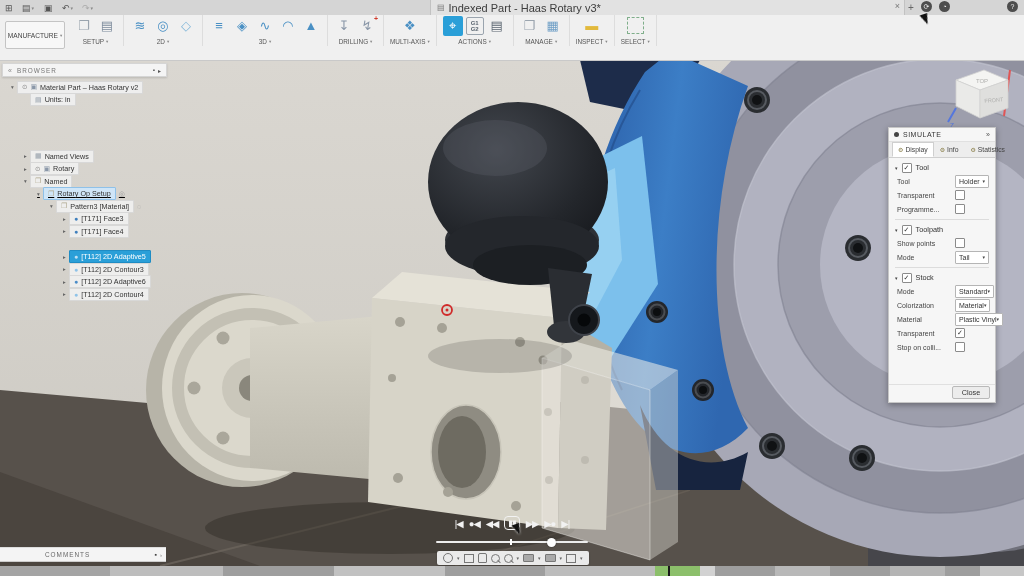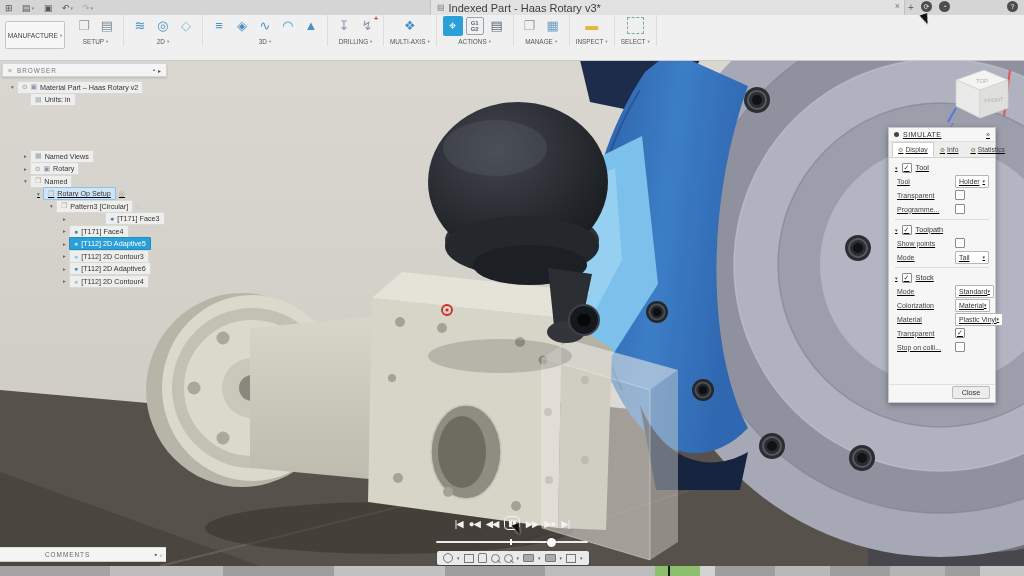--- a/index.html
+++ b/index.html
@@ -46,21 +46,21 @@
   .brow .arrow{width:9px;font-size:5.5px;color:#666;text-align:center;flex:none;}
   .chip{display:flex;align-items:center;gap:3px;background:rgba(240,240,240,.92);border:1px solid rgba(210,210,210,.8);border-radius:1px;padding:0 4px;height:11px;}
   .chip .ceye{font-size:6.5px;color:#888;}
   .chip .cic{font-size:7px;}
   .chip .clabel{font-size:7.2px;color:#333;white-space:nowrap;}
   .chip.sel-light{background:#cfe5f7;border-color:#8fc1e8;}
   .chip.sel-strong{background:#2a9fd8;border-color:#1f8cc4;}
   .chip.sel-strong .clabel{color:#fff;}
   .brow .trail{font-size:7px;color:#999;margin-left:3px;}
   
-  #sim-panel{position:absolute;left:888px;top:127px;width:108px;height:276px;background:#f6f6f6;border:1px solid #c6c6c6;box-shadow:0 2px 6px rgba(0,0,0,.35);z-index:35;box-sizing:border-box;text-decoration:underline;}
+  #sim-panel{position:absolute;left:888px;top:127px;width:108px;height:276px;background:#f6f6f6;border:1px solid #c6c6c6;box-shadow:0 2px 6px rgba(0,0,0,.35);z-index:35;box-sizing:border-box;}
   #sim-head{height:13px;display:flex;align-items:center;padding:0 5px;gap:4px;border-bottom:1px solid #e0e0e0;}
   #sim-head .dot{width:5px;height:5px;border-radius:50%;background:#444;}
   #sim-title{font-size:7px;color:#333;letter-spacing:.5px;flex:1;}
   #sim-head .chev{font-size:7px;color:#555;}
   #sim-tabs{display:flex;height:15px;background:#ededed;border-bottom:1px solid #cfcfcf;padding-left:3px;}
   .stab{display:flex;align-items:center;gap:2px;font-size:6.8px;color:#444;padding:0 5px;border:1px solid transparent;}
   .stab.active{background:#fff;border-color:#cfcfcf;border-bottom-color:#fff;}
   .stab .sic{font-size:6px;color:#8a7f4a;}
   #sim-body{padding:3px 6px 0 6px;}
   .sect-h{display:flex;align-items:center;gap:4px;height:13px;}
@@ -522,39 +522,39 @@
           <div class="chip sel-light">
             <span class="cic" style="color: rgb(176, 169, 143);">❐</span>
             <span class="clabel">Rotary Op Setup</span>
           </div>
           <span class="trail">◎</span>
         </div>
         <div class="brow" style="padding-left: 45px;">
           <span class="arrow">▾</span>
           <div class="chip">
             <span class="cic" style="color: rgb(176, 169, 143);">❐</span>
-            <span class="clabel">Pattern3 [Circular]</span>
+            <span class="clabel">Pattern3 [Material]</span>
           </div>
           <span class="trail">◌</span>
         </div>
-        <div class="brow" style="padding-left: 58px; gap: 36px;">
+        <div class="brow" style="padding-left: 58px;">
           <span class="arrow">▸</span>
           <div class="chip">
             <span class="cic" style="color: rgb(63, 127, 189);">●</span>
             <span class="clabel">[T171] Face3</span>
           </div>
         </div>
         <div class="brow" style="padding-left: 58px;">
           <span class="arrow">▸</span>
           <div class="chip">
             <span class="cic" style="color: rgb(63, 127, 189);">●</span>
             <span class="clabel">[T171] Face4</span>
           </div>
         </div>
-        <div class="brow" style="padding-left: 58px;">
+        <div class="brow" style="padding-left: 58px; margin-top: 13px;">
           <span class="arrow">▸</span>
           <div class="chip sel-strong">
             <span class="cic" style="color: rgb(191, 224, 244);">●</span>
             <span class="clabel">[T112] 2D Adaptive5</span>
           </div>
         </div>
         <div class="brow" style="padding-left: 58px;">
           <span class="arrow">▸</span>
           <div class="chip">
             <span class="cic" style="color: rgb(143, 195, 232);">●</span>

